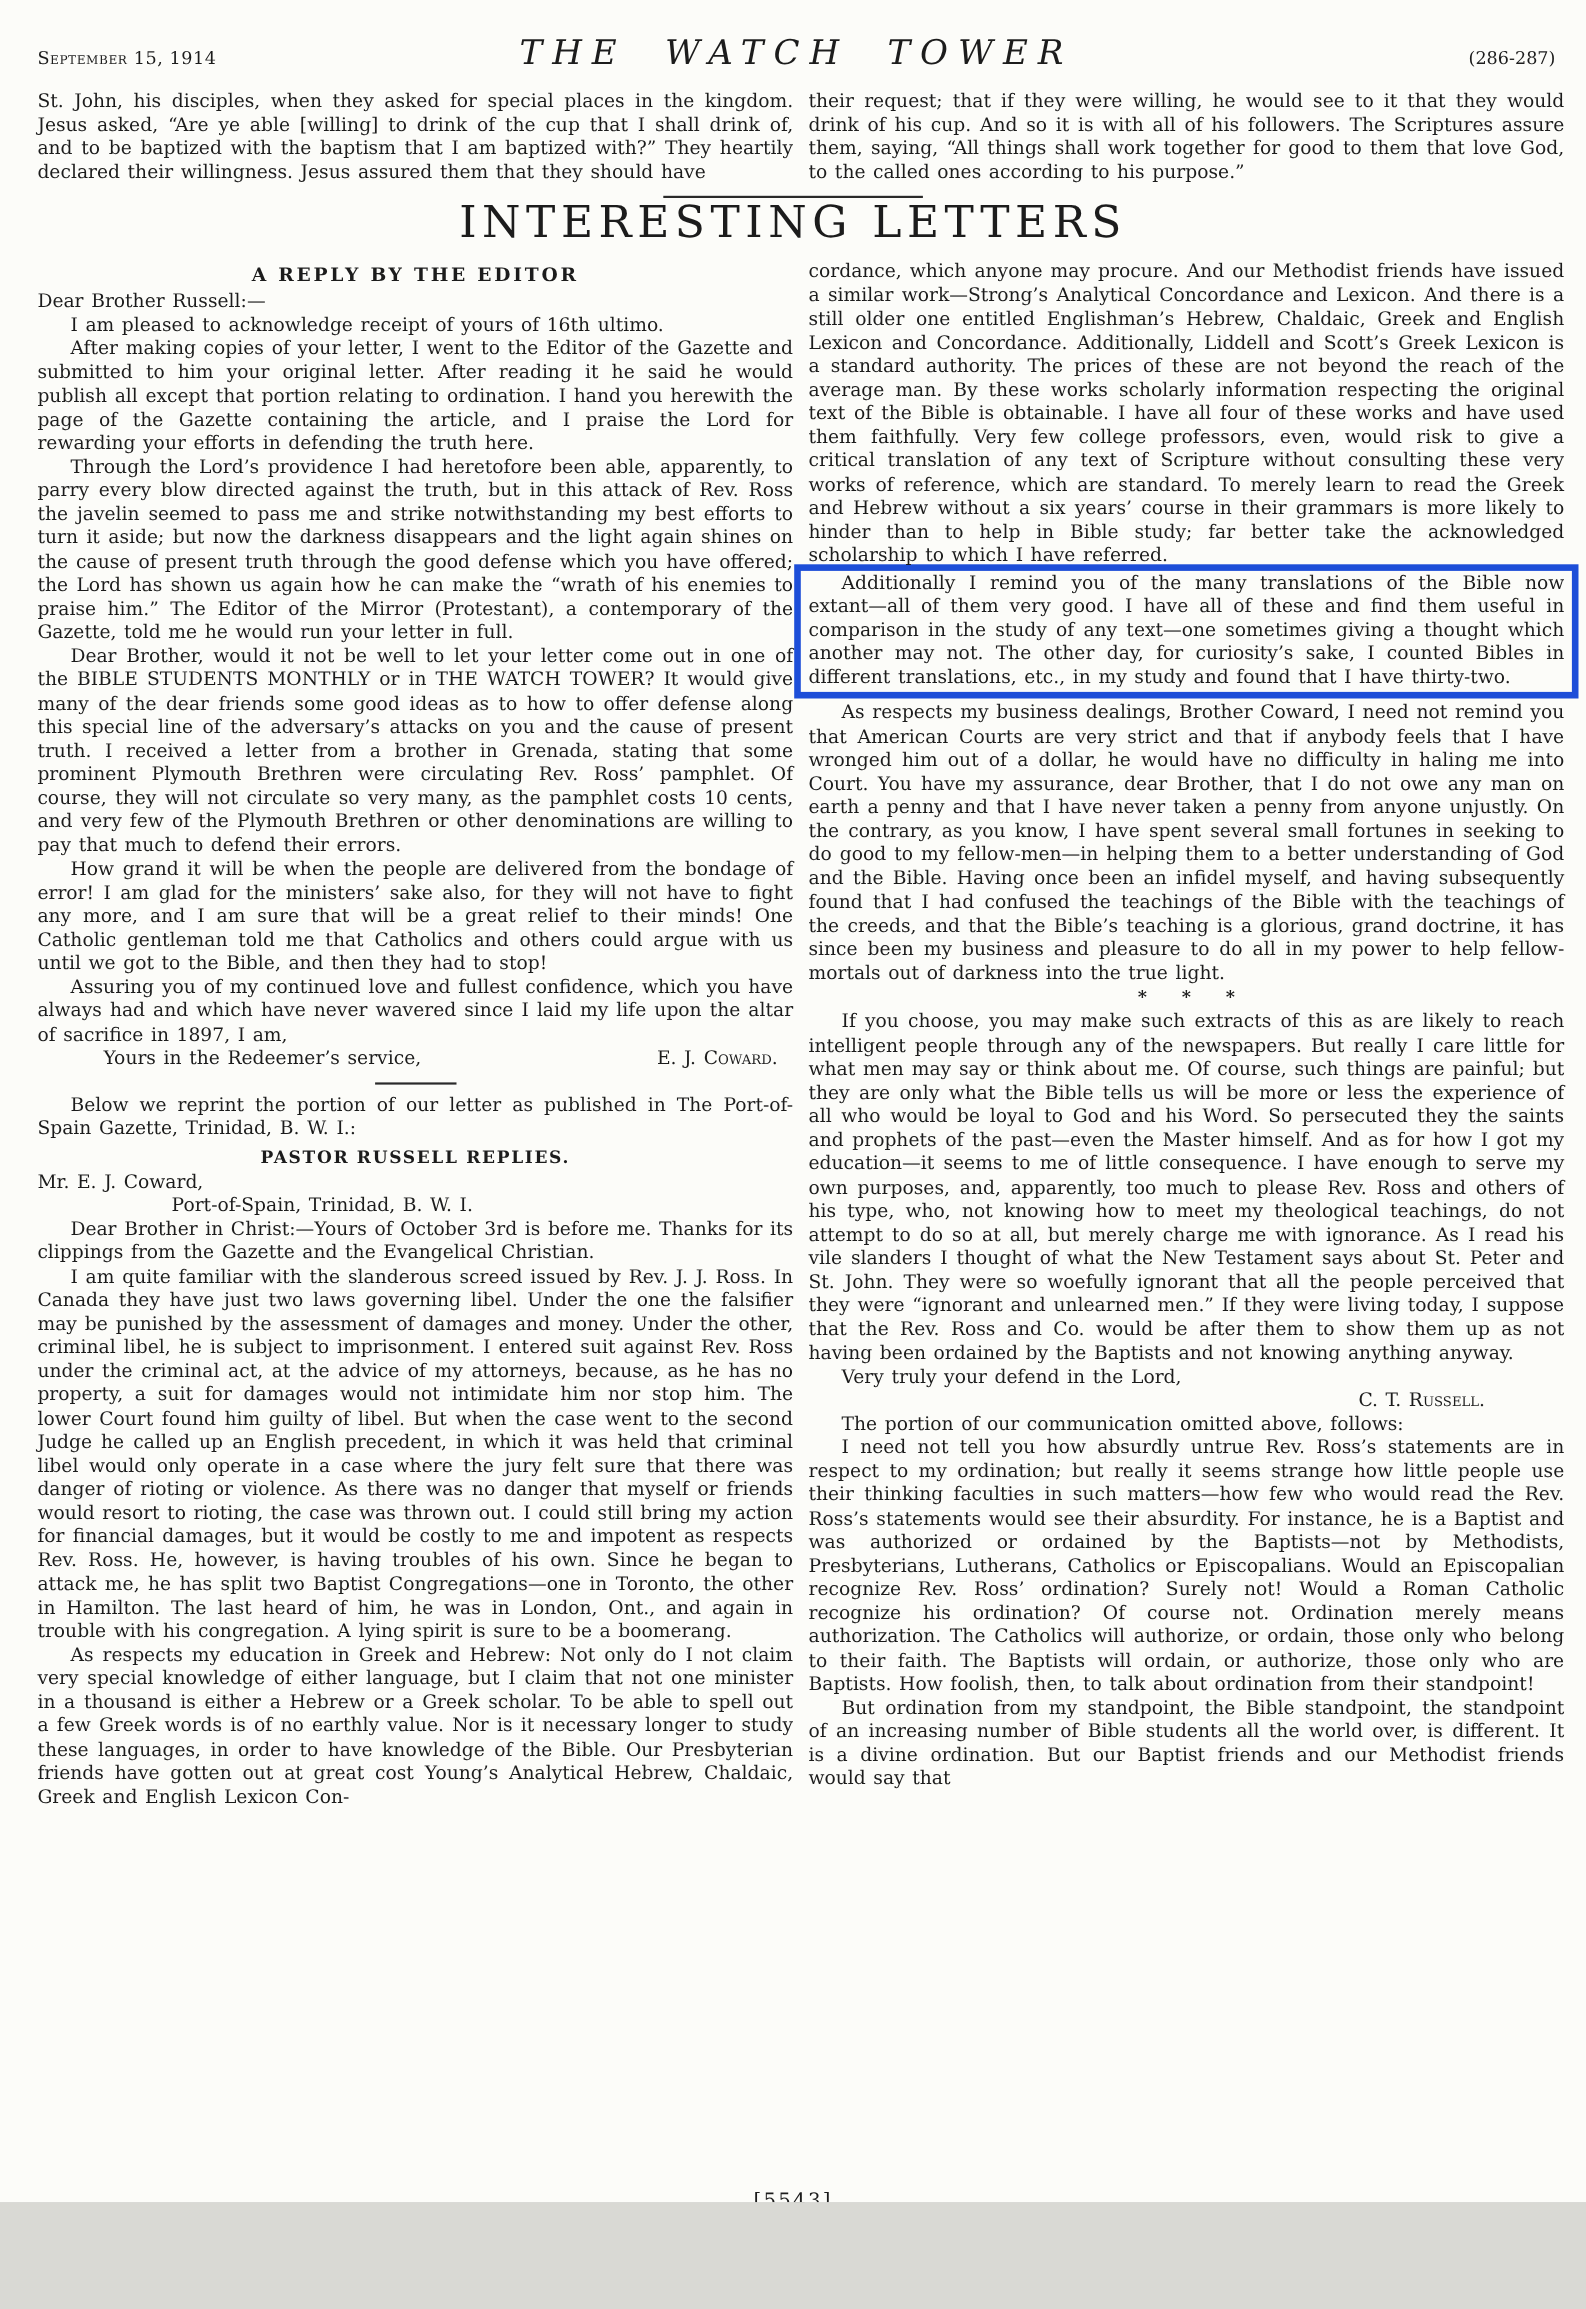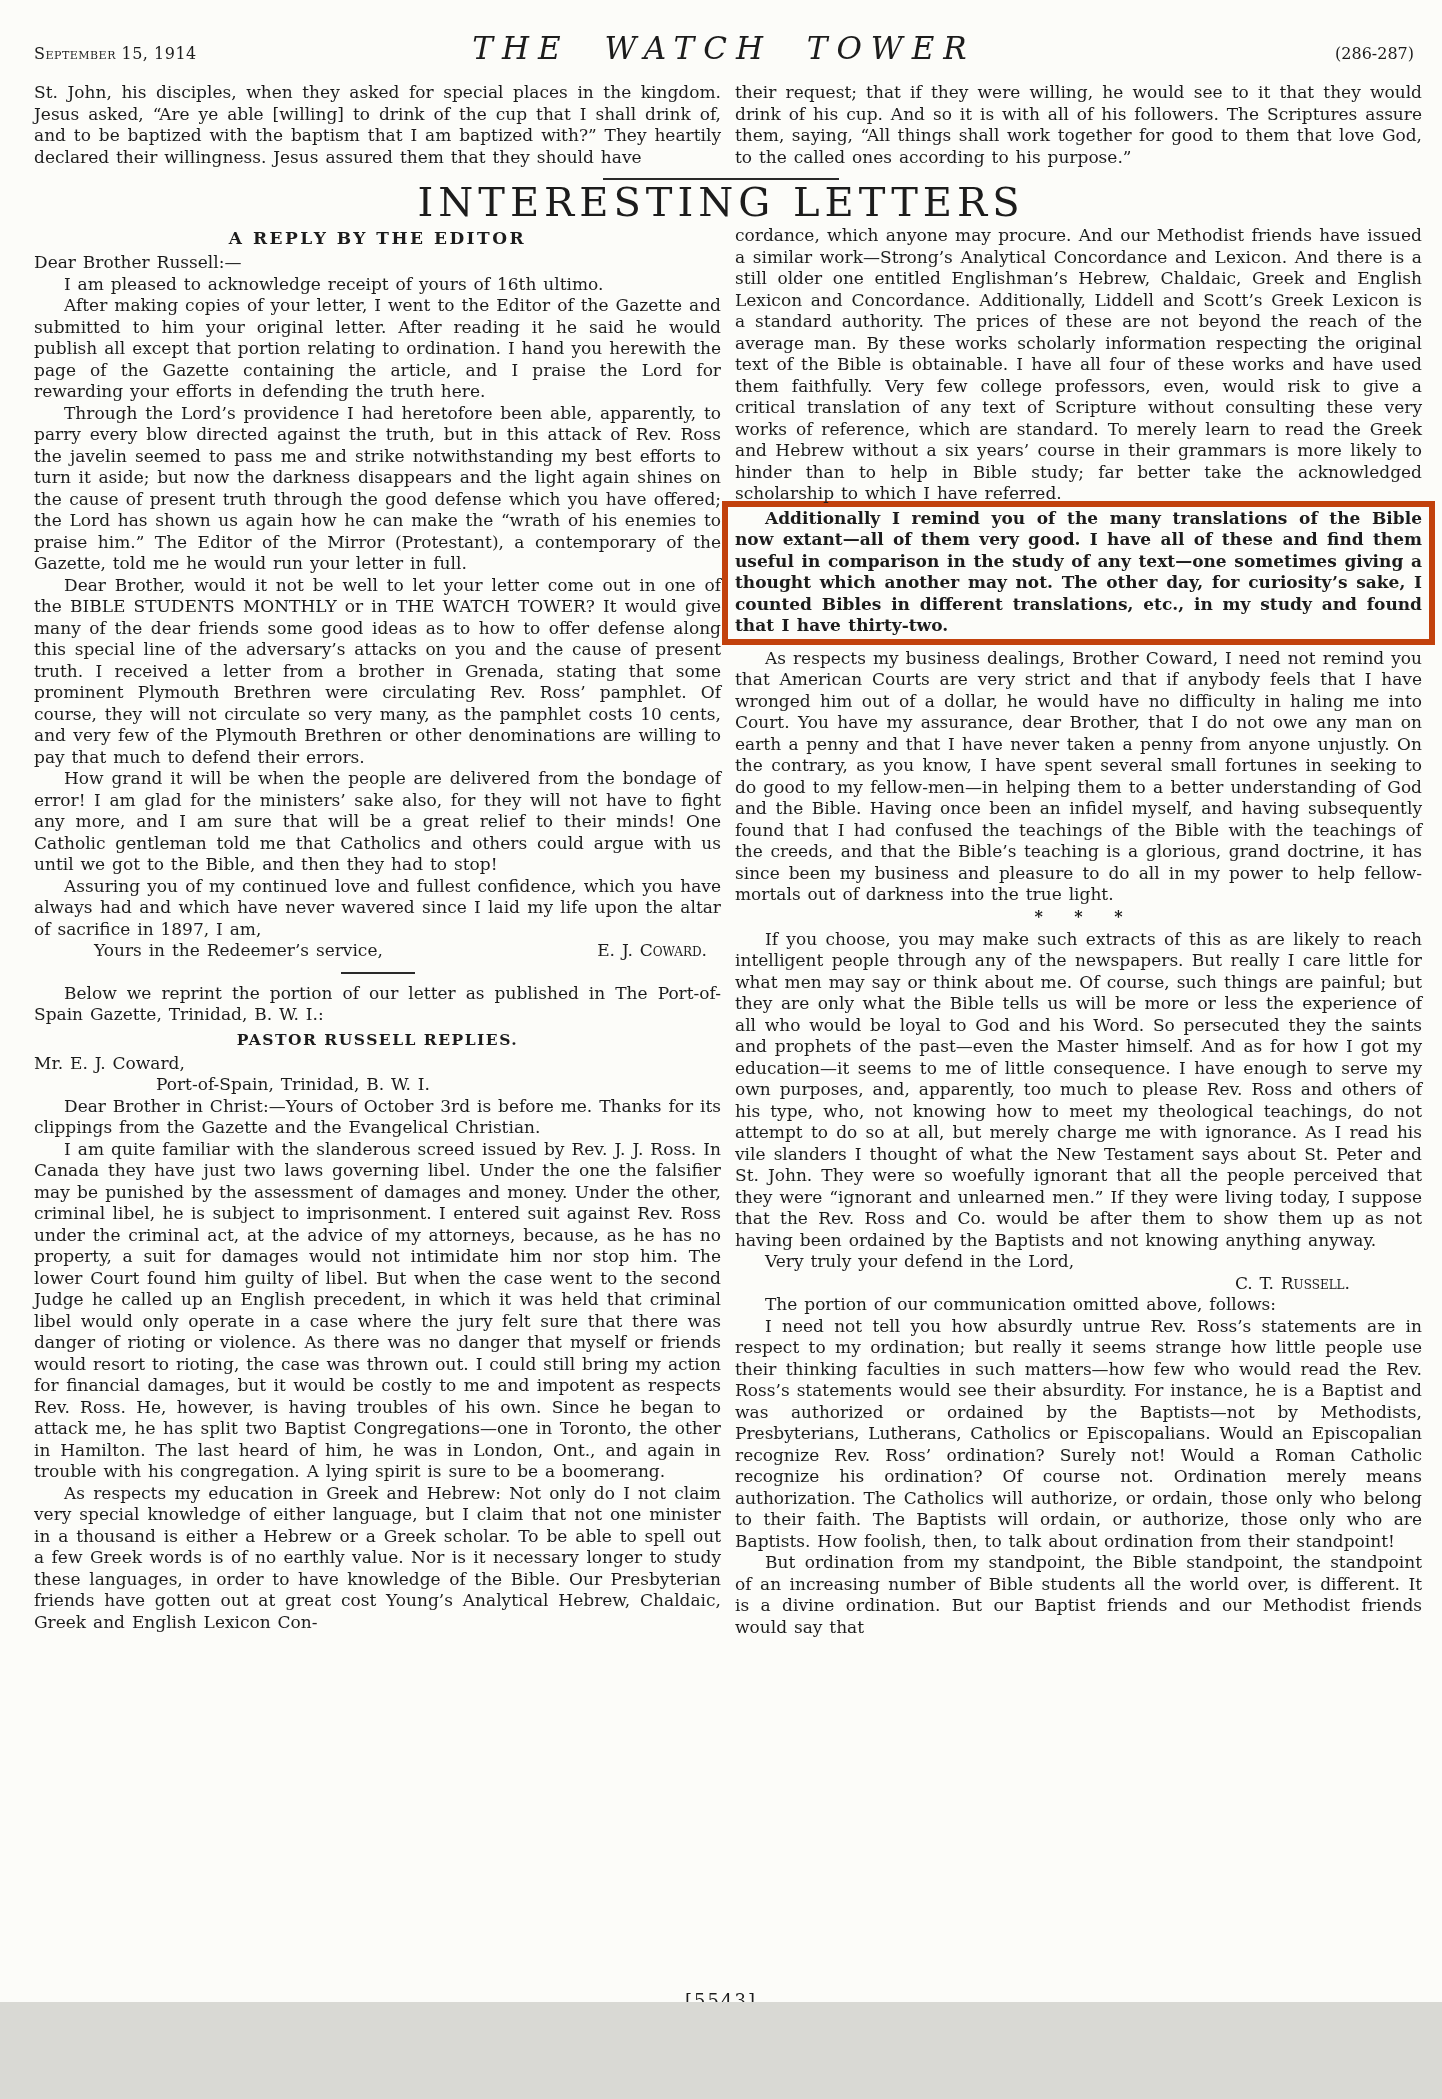--- a/index.html
+++ b/index.html
@@ -63,21 +63,21 @@
     width: 236px; height: 2px;
     background: #2a2a2a;
     margin: 0 auto 5px auto;
   }
   .section-title {
     font-size: 40px;
     letter-spacing: 5px;
     line-height: 34px;
     white-space: nowrap;
   }
-  .body-row { margin-top: 6px; }
+  .body-row { margin-top: 18px; }
   
   .reply-heading {
     text-align: center;
     font-weight: bold;
     font-size: 17px;
     letter-spacing: 2.5px;
     margin: 2px 0 3px 0;
     line-height: 22px;
   }
   .replies-heading {
@@ -106,24 +106,23 @@
   }
   .asterisks {
     text-align: center;
     font-weight: bold;
     word-spacing: 26px;
     line-height: 20px;
     margin: 1px 0 2px 0;
   }
   
   .red-box {
-    border: 6px solid #c2410c;
+    border: 6px solid #1d4ed8;
     margin: -4px -13px 3px -13px;
     padding: 1px 7px 2px 7px;
-    font-weight: bold;
   }
   
   .footer {
     position: absolute;
     left: 0; right: 0;
     top: 1990px;
     text-align: center;
     font-weight: normal;
     font-size: 18px;
     letter-spacing: 2px;

